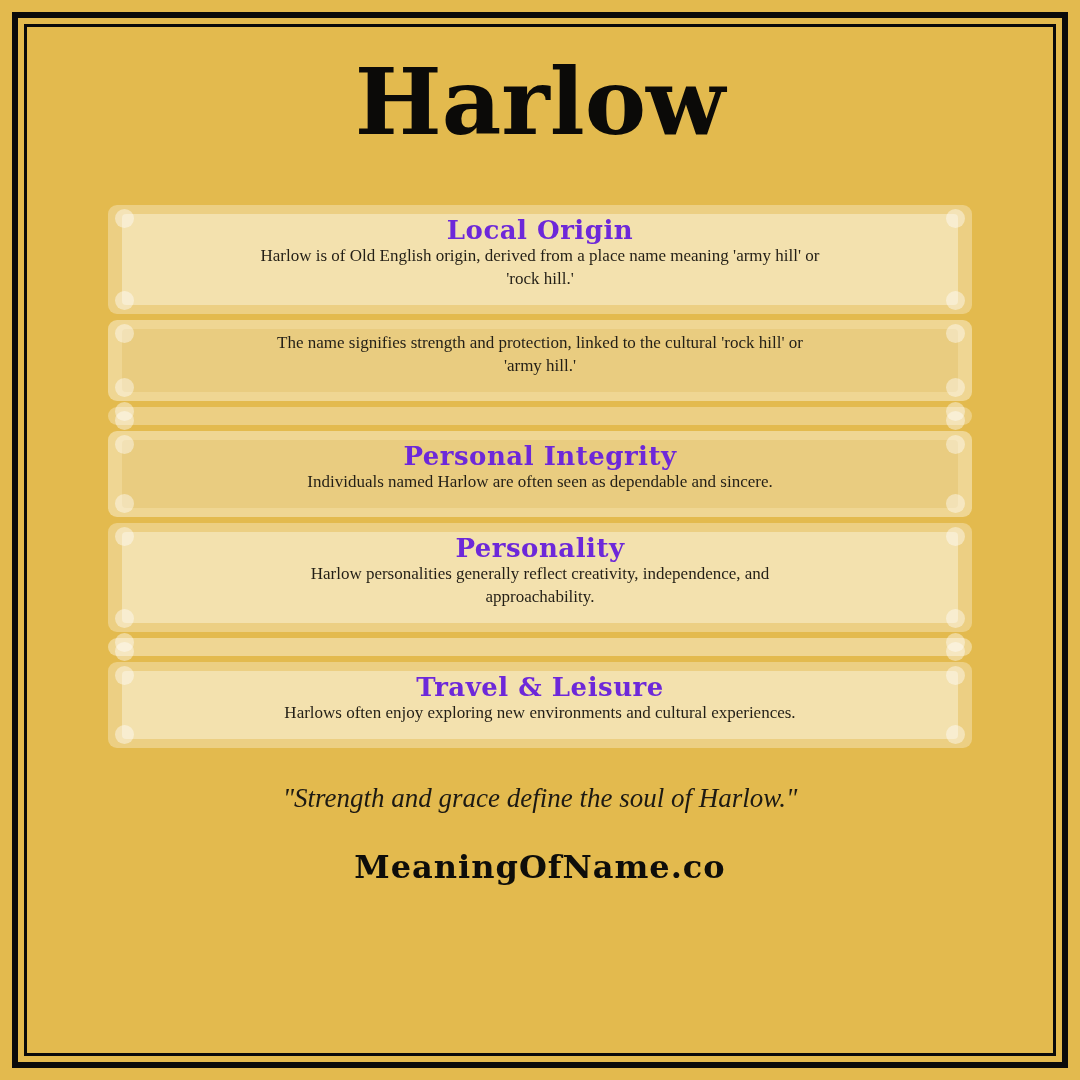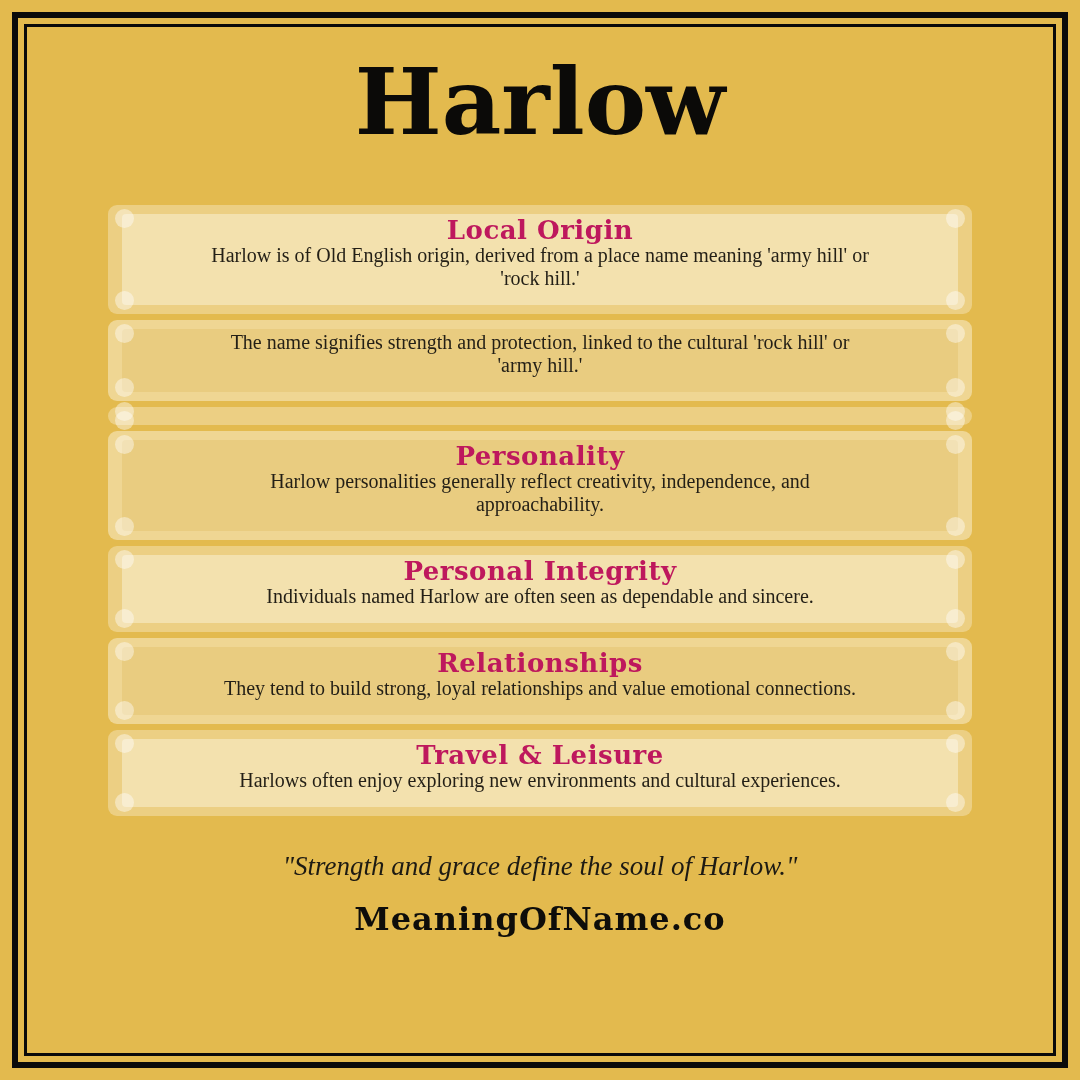--- a/index.html
+++ b/index.html
@@ -61,24 +61,24 @@
     padding:2px 24px 15px;
     background:var(--inner-light);
   }
   .card:nth-child(even) .card-inner{background:var(--inner-dark);}
   .card-heading{
     font-family:"DejaVu Serif", serif;
     font-weight:bold;
     font-size:26px;
     line-height:28px;
     letter-spacing:0.5px;
-    color:#be185d;
+    color:#6d28d9;
   }
   .card-body{
-    font-size:20px;
+    font-size:17px;
     line-height:23px;
     color:var(--body-ink);
     white-space:pre-line;
   }
   .rivet{
     position:absolute;
     width:19px;height:19px;
     border-radius:50%;
     background:var(--rivet);
   }
@@ -87,21 +87,21 @@
   .rivet.bl{left:7px;bottom:4px;}
   .rivet.br{right:7px;bottom:4px;}
   .quote{
     margin-top:34px;
     font-style:italic;
     font-size:27px;
     line-height:32px;
     color:#1d1a13;
   }
   .brand{
-    margin-top:16px;
+    margin-top:32px;
     font-family:"DejaVu Serif", serif;
     font-weight:bold;
     font-size:32px;
     line-height:42px;
     letter-spacing:1px;
     color:#0e0d0a;
   }
 </style>
 </head>
 <body>
@@ -144,46 +144,42 @@
       <span class="rivet bl"></span>
       <span class="rivet br"></span>
     </section>
 
     <section class="card">
       <span class="rivet tl"></span>
       <span class="rivet tr"></span>
       <span class="rivet bl"></span>
       <span class="rivet br"></span>
       <div class="card-inner">
+        <h2 class="card-heading">Personal Integrity</h2>
+        <p class="card-body">Individuals named Harlow are often seen as dependable and sincere.</p>
+      </div>
+    </section>
+
+    <section class="card">
+      <span class="rivet tl"></span>
+      <span class="rivet tr"></span>
+      <span class="rivet bl"></span>
+      <span class="rivet br"></span>
+      <div class="card-inner">
         <h2 class="card-heading">Personality</h2>
         <p class="card-body">Harlow personalities generally reflect creativity, independence, and
 approachability.</p>
       </div>
     </section>
 
     <section class="card">
       <span class="rivet tl"></span>
       <span class="rivet tr"></span>
       <span class="rivet bl"></span>
       <span class="rivet br"></span>
-      <div class="card-inner">
-        <h2 class="card-heading">Personal Integrity</h2>
-        <p class="card-body">Individuals named Harlow are often seen as dependable and sincere.</p>
-      </div>
-    </section>
-
-    <section class="card">
-      <span class="rivet tl"></span>
-      <span class="rivet tr"></span>
-      <span class="rivet bl"></span>
-      <span class="rivet br"></span>
-      <div class="card-inner">
-        <h2 class="card-heading">Relationships</h2>
-        <p class="card-body">They tend to build strong, loyal relationships and value emotional connections.</p>
-      </div>
     </section>
 
     <section class="card">
       <span class="rivet tl"></span>
       <span class="rivet tr"></span>
       <span class="rivet bl"></span>
       <span class="rivet br"></span>
       <div class="card-inner">
         <h2 class="card-heading">Travel &amp; Leisure</h2>
         <p class="card-body">Harlows often enjoy exploring new environments and cultural experiences.</p>

